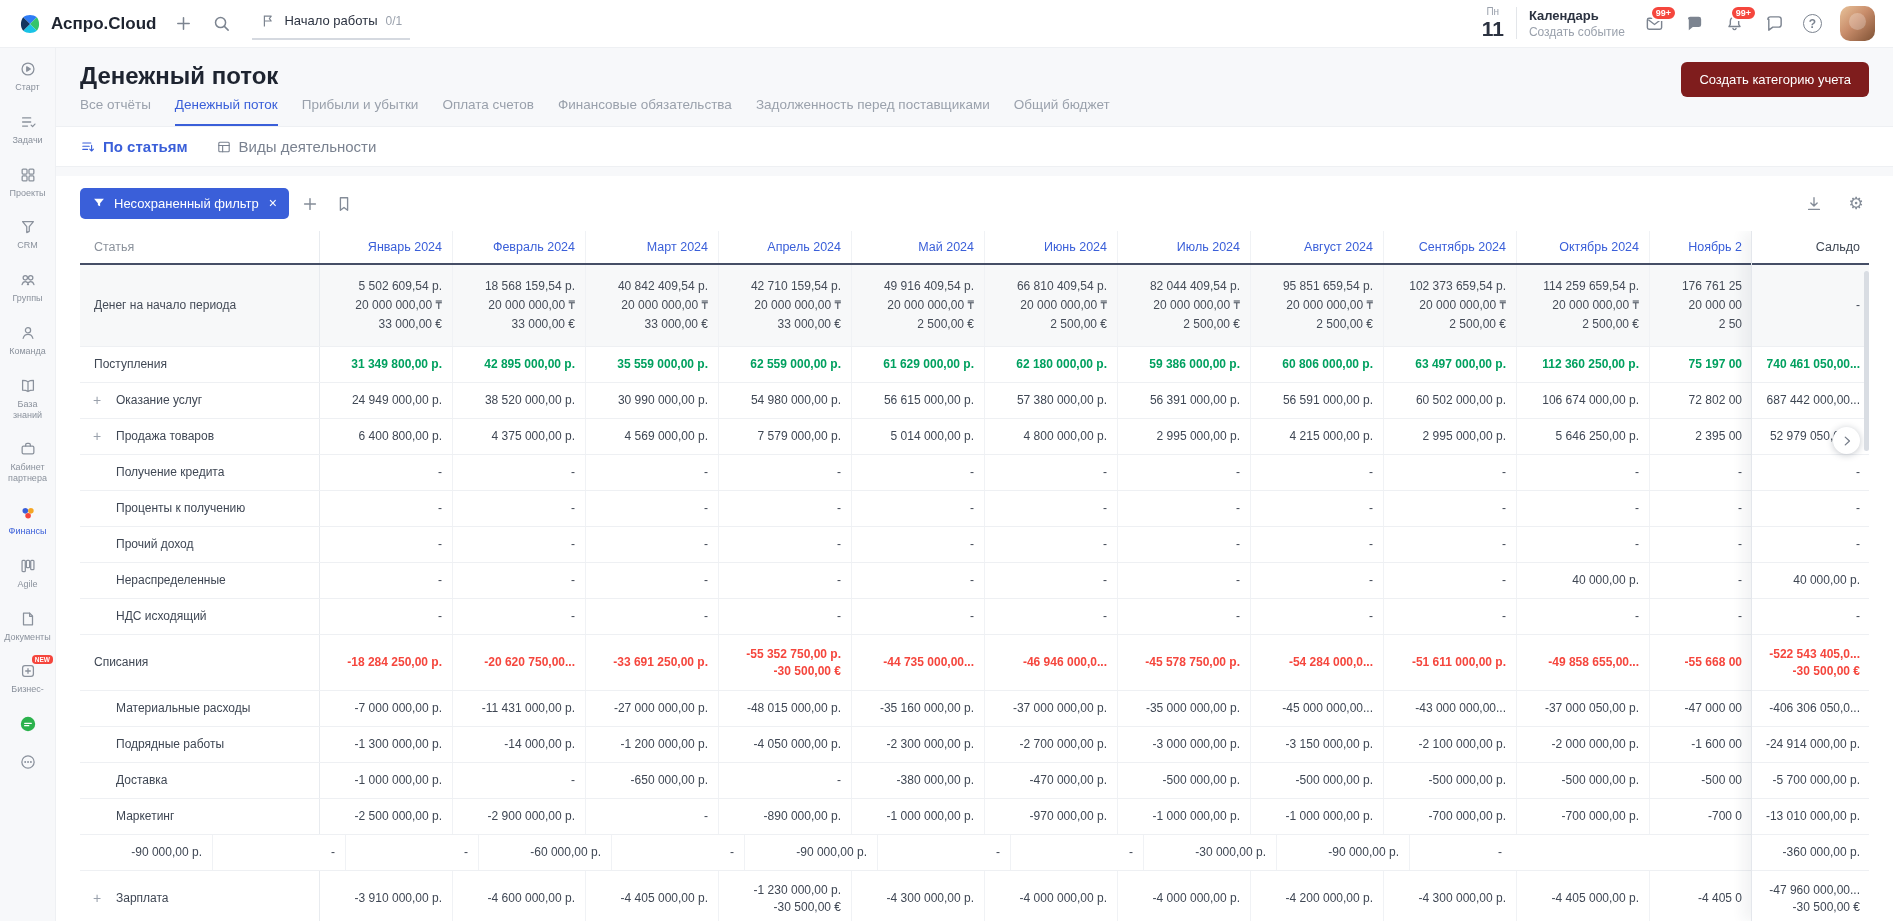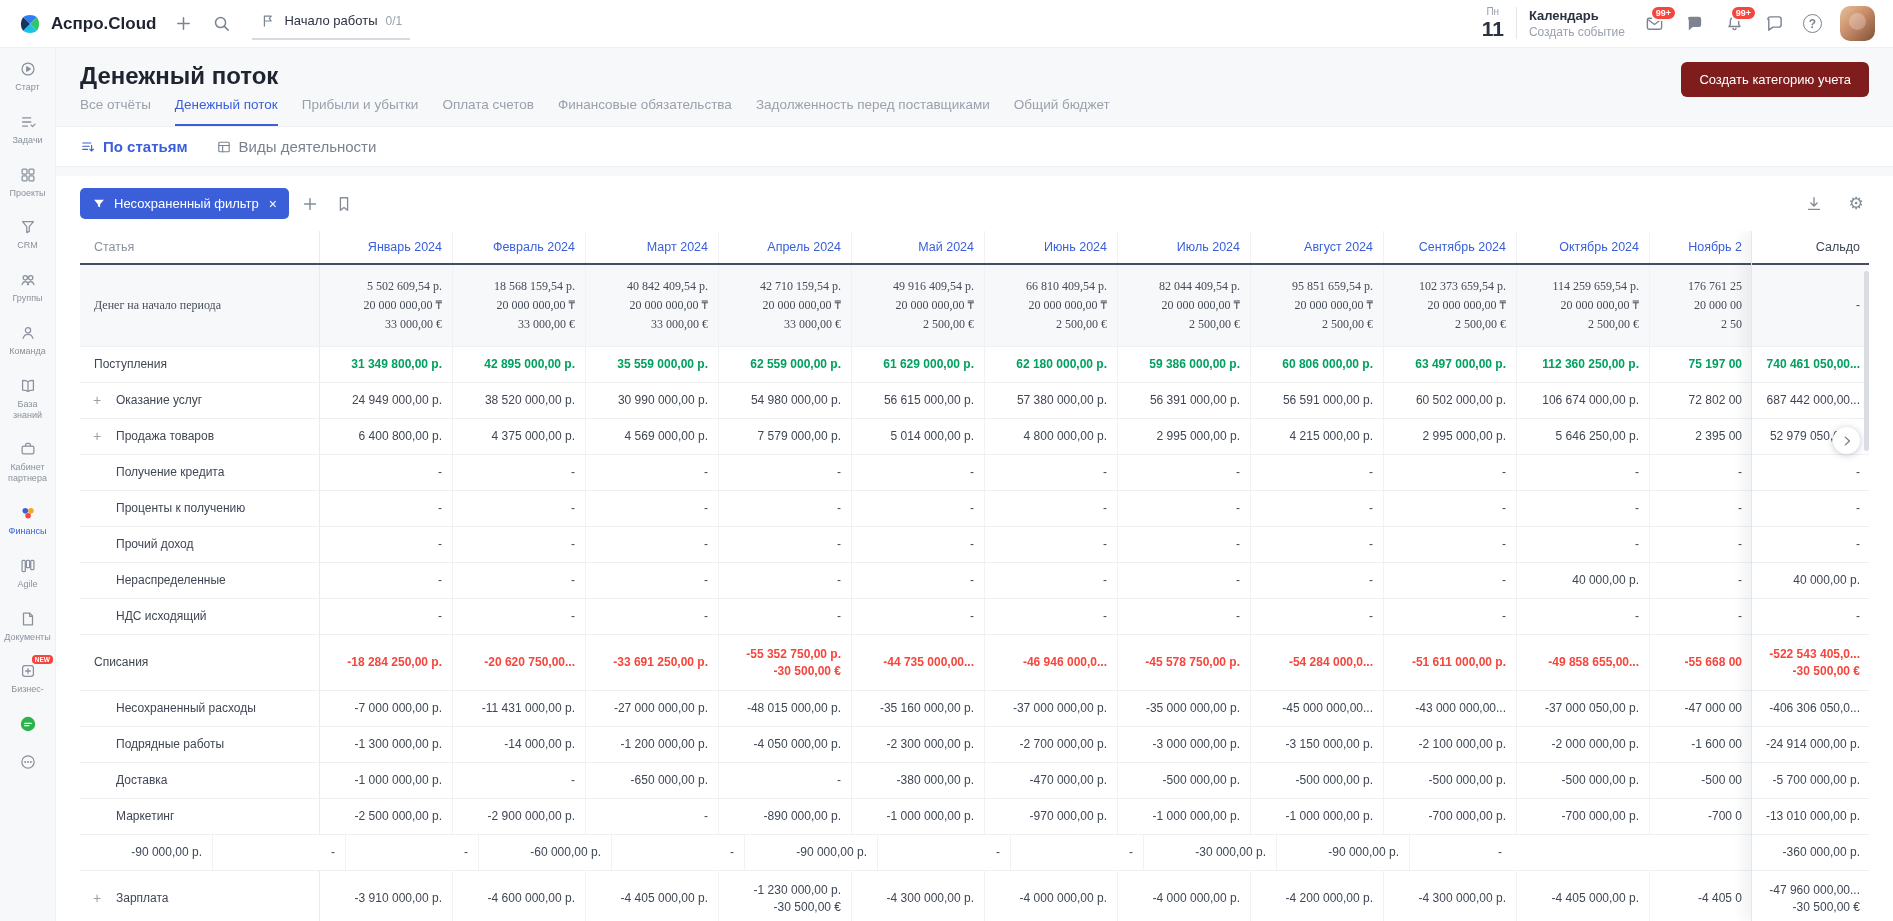--- a/index.html
+++ b/index.html
@@ -50,21 +50,21 @@
   .tab{padding-bottom:12px;cursor:pointer;white-space:nowrap;border-bottom:2px solid transparent;}
   .tab.active{color:#3a5fd9;border-bottom-color:#3a5fd9;}
   .subtabs{background:#fff;border-top:1px solid #eef0f3;border-bottom:1px solid #eef0f3;padding:11px 24px;display:flex;gap:28px;font-size:15px;}
   .subtab{display:flex;align-items:center;gap:7px;color:#7a8290;cursor:pointer;}
   .subtab svg{width:16px;height:16px;}
   .subtab.active{color:#3a5fd9;font-weight:bold;}
   .gap-strip{height:9px;background:#f7f8fa;}
   .content{background:#fff;flex:1;display:flex;flex-direction:column;overflow:hidden;}
   
   .filter-row{display:flex;align-items:center;gap:8px;padding:12px 24px 10px;}
-  .chip{display:flex;align-items:flex-end;gap:8px;background:#3a5fd9;color:#fff;border-radius:5px;padding:8px 12px;font-size:13px;cursor:pointer;}
+  .chip{display:flex;align-items:flex-start;gap:8px;background:#3a5fd9;color:#fff;border-radius:5px;padding:8px 12px;font-size:13px;cursor:pointer;}
   .chip svg{width:14px;height:14px;}
   .chip .close{font-size:14px;cursor:pointer;margin-left:2px;line-height:1;}
   .fbtn{background:#fff;border:1px solid #d8dce3;border-radius:5px;padding:8px 12px;font-size:13px;color:#3f4754;cursor:pointer;white-space:nowrap;font-family:inherit;}
   .icon-btn{color:#848c98;cursor:pointer;display:flex;align-items:center;justify-content:center;width:26px;height:26px;}
   .icon-btn svg{width:18px;height:18px;}
   .gear{font-size:17px;color:#848c98;line-height:1;}
   .filter-right{margin-left:auto;display:flex;gap:16px;align-items:center;}
   
   .table-wrap{position:relative;margin:2px 24px 0;flex:1;overflow:hidden;}
   .grid{width:1672px;}
@@ -77,21 +77,21 @@
   .cell.label{width:240px;align-items:flex-start;flex-direction:row;justify-content:flex-start;align-items:center;padding-left:14px;border-right:1px solid #e8ebef;}
   .cell.m{width:133px;}
   .cell.m.nov{width:102px;border-right:none;}
   .thead .cell.m{color:#3a5fd9;font-size:12.5px;}
   .thead .cell.label{color:#8b929c;font-size:12.5px;}
   .item .cell.label{padding-left:36px;}
   .item.exp .cell.label{padding-left:13px;}
   .plus{color:#9aa1ac;font-size:14px;width:23px;flex:none;cursor:pointer;}
   .income .cell.m{color:#00a05f;font-weight:bold;}
   .expense .cell.m{color:#f5463d;font-weight:bold;}
-  .h-open .cell{line-height:19px;color:#454c58;font-family:Liberation Serif, serif;}
+  .h-open .cell{line-height:19px;color:#454c58;}
   
   .saldo-col{position:absolute;top:0;right:0;bottom:0;width:118px;background:#fff;border-left:1px solid #e4e7ec;box-shadow:-8px 0 12px rgba(40,50,70,.06);z-index:3;}
   .saldo-cell{display:flex;flex-direction:column;justify-content:center;align-items:flex-end;padding:0 9px;font-size:12px;border-bottom:1px solid #eef0f3;white-space:nowrap;overflow:hidden;line-height:17px;background:#fff;}
   .saldo-cell.head{height:34px;color:#3f4754;font-size:12.5px;border-bottom:2px solid #454e66;}
   .saldo-cell.h-open{height:82px;background:#f7f8f9;}
   .saldo-cell.h-1{height:36px;}
   .saldo-cell.h-2{height:56px;}
   .saldo-cell.income{color:#00a05f;font-weight:bold;}
   .saldo-cell.expense{color:#f5463d;font-weight:bold;}
   .scroll-btn{position:absolute;right:9px;top:196px;width:27px;height:27px;border-radius:50%;background:#fff;box-shadow:0 1px 7px rgba(20,30,50,.25);display:flex;align-items:center;justify-content:center;color:#737b88;z-index:6;cursor:pointer;}
@@ -790,21 +790,21 @@
               </div>
               <div class="cell m">
                 <span>-49 858 655,00...</span>
               </div>
               <div class="cell m nov">
                 <span>-55 668 00</span>
               </div>
             </div>
             <div class="trow item h-1">
               <div class="cell label">
-                <span>Несохраненный расходы</span>
+                <span>Материальные расходы</span>
               </div>
               <div class="cell m">
                 <span>-7 000 000,00 р.</span>
               </div>
               <div class="cell m">
                 <span>-11 431 000,00 р.</span>
               </div>
               <div class="cell m">
                 <span>-27 000 000,00 р.</span>
               </div>

